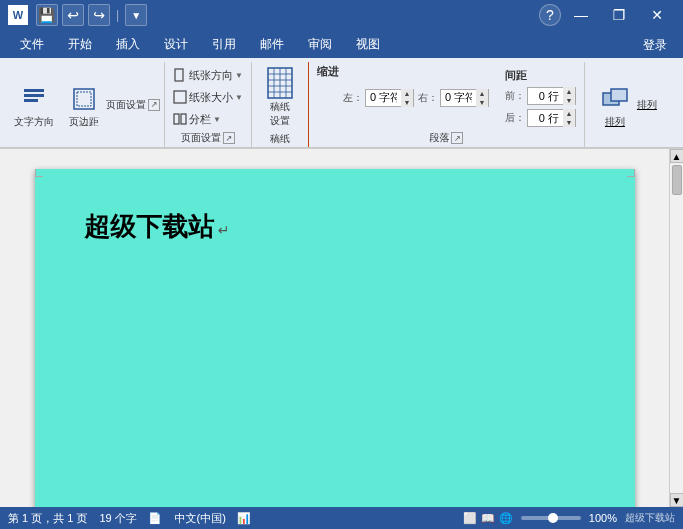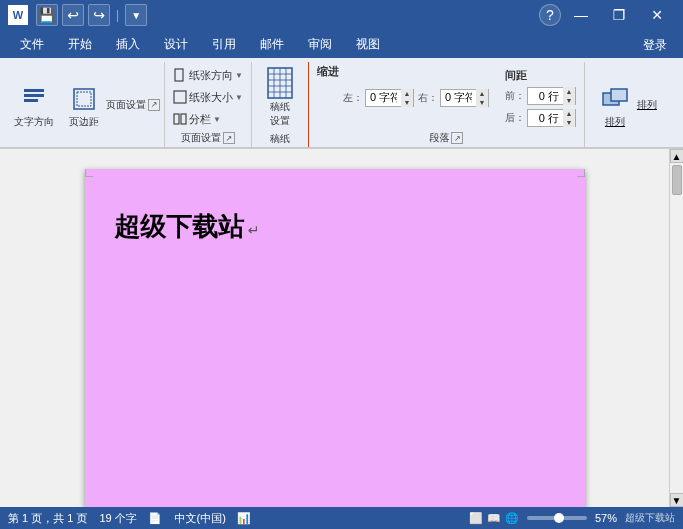--- a/index.html
+++ b/index.html
@@ -216,25 +216,25 @@
       border-radius: 2px;
     }
     .doc-scroll {
       flex: 1;
       overflow: hidden;
       display: flex;
       justify-content: center;
       padding: 20px 10px;
     }
     .doc-page {
-      background: #f0abfc;
-      width: 500px;
+      background: #5eead4;
+      width: 600px;
       min-height: 360px;
       box-shadow: 0 2px 6px rgba(0,0,0,0.4);
-      padding: 40px 50px 40px 30px;
+      padding: 40px 50px 40px 50px;
       position: relative;
     }
     .doc-highlight {
       border: 2px solid red;
       padding: 0 2px;
     }
 
     
     .status-bar {
       background: #2b579a;
@@ -528,16 +528,16 @@
   <span class="status-item">📊</span>
   <div class="status-right">
     <span style="display:flex;gap:4px;">
       <span style="cursor:pointer;">⬜</span>
       <span style="cursor:pointer;">📖</span>
       <span style="cursor:pointer;">🌐</span>
     </span>
     <div class="zoom-slider">
       <div class="zoom-thumb"></div>
     </div>
-    <span>57%</span>
+    <span>100%</span>
     <span style="font-size:10px;opacity:0.7;">超级下载站</span>
   </div>
 </div>
 
 </body></html>

